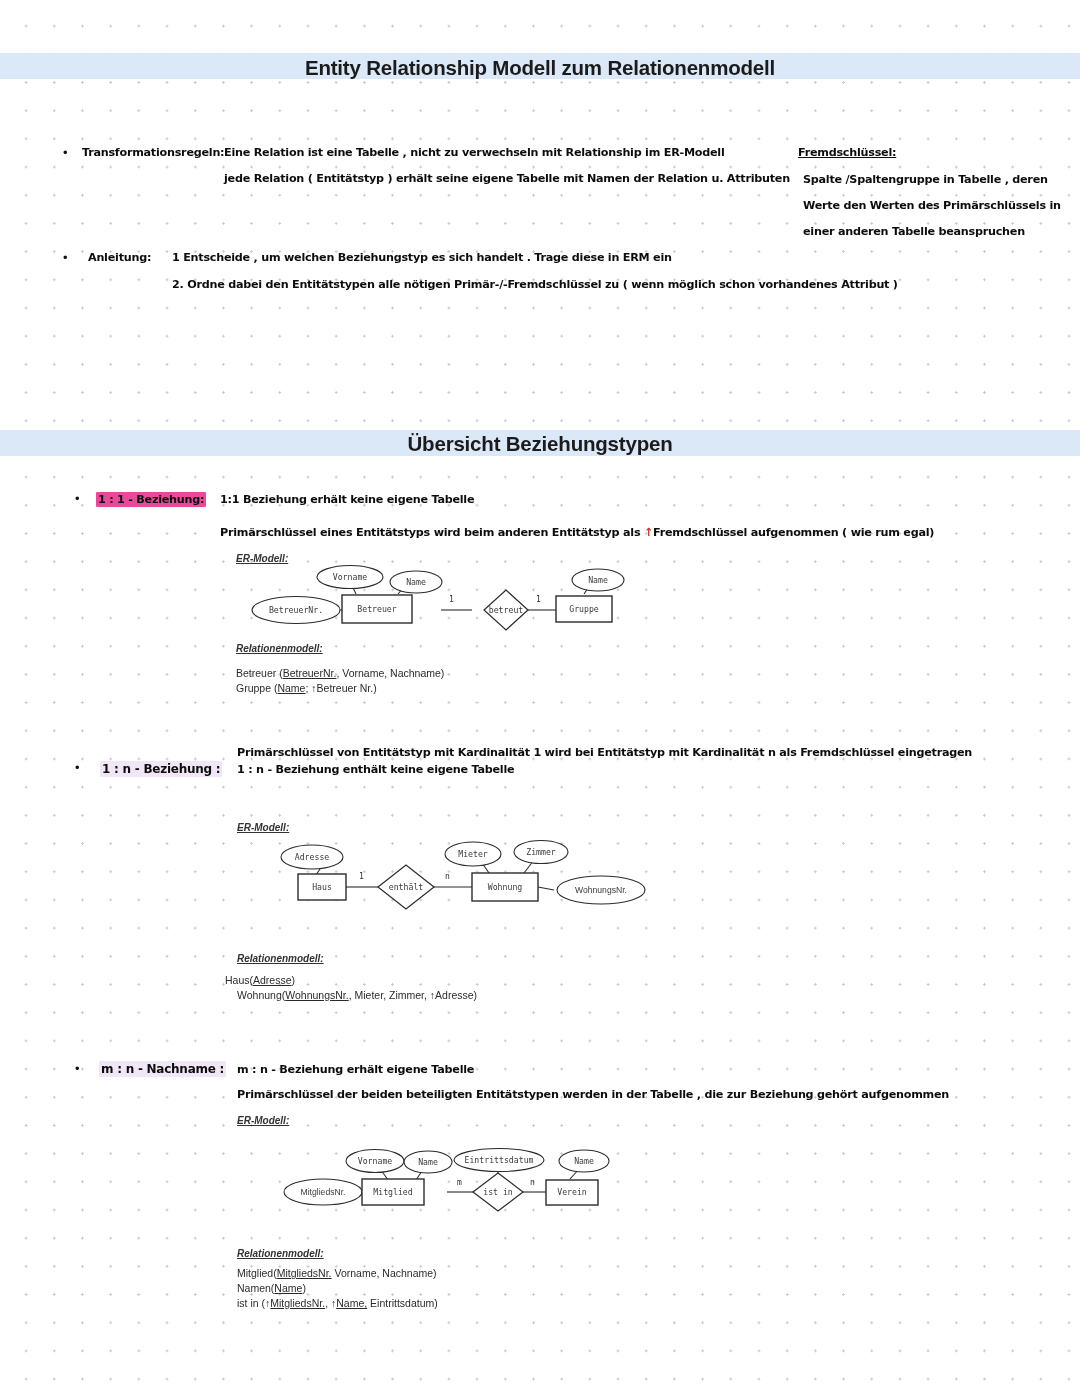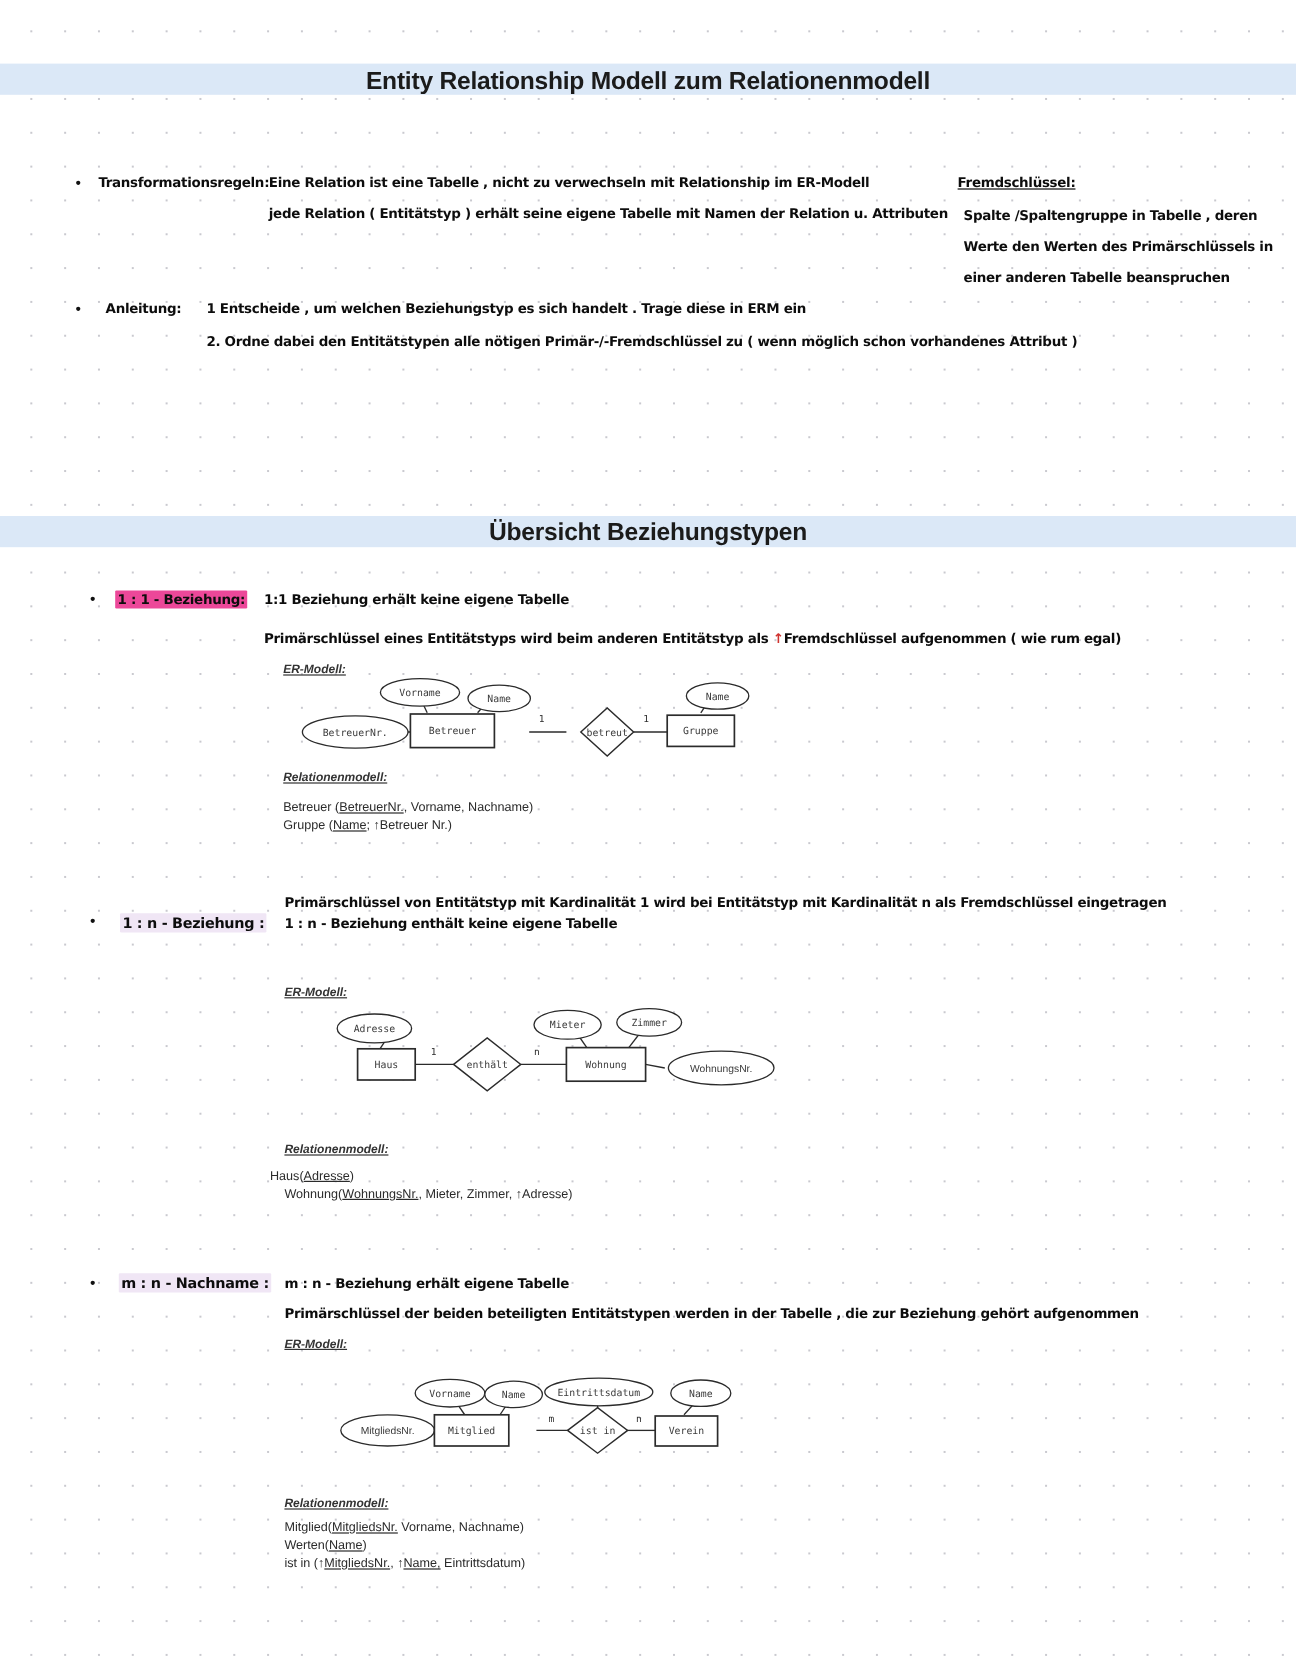--- a/index.html
+++ b/index.html
@@ -264,16 +264,16 @@
       <polygon points="237,50 262,31 287,50 262,69" fill="#fff" stroke="#2b2b2b" stroke-width="1.2"></polygon>
       <text class="er-txt" x="262" y="53" text-anchor="middle">ist in</text>
 
       <text class="er-card" x="221" y="43">m</text>
       <text class="er-card" x="294" y="43">n</text>
     </svg>
   </div>
 
   <div class="abs typed label" style="left:237px;top:1248px;">Relationenmodell:</div>
   <div class="abs typed" style="left:237px;top:1267px;"><span>Mitglied(</span><span class="u">MitgliedsNr.</span><span> Vorname, Nachname)</span></div>
-  <div class="abs typed" style="left:237px;top:1282px;"><span>Werten(</span><span class="u">Name</span><span>)</span></div>
+  <div class="abs typed" style="left:237px;top:1282px;"><span>Namen(</span><span class="u">Name</span><span>)</span></div>
   <div class="abs typed" style="left:237px;top:1297px;"><span>ist in (↑</span><span class="u">MitgliedsNr.</span><span>, ↑</span><span class="u">Name,</span><span> Eintrittsdatum)</span></div>
 
 </div>
 
 </body></html>

